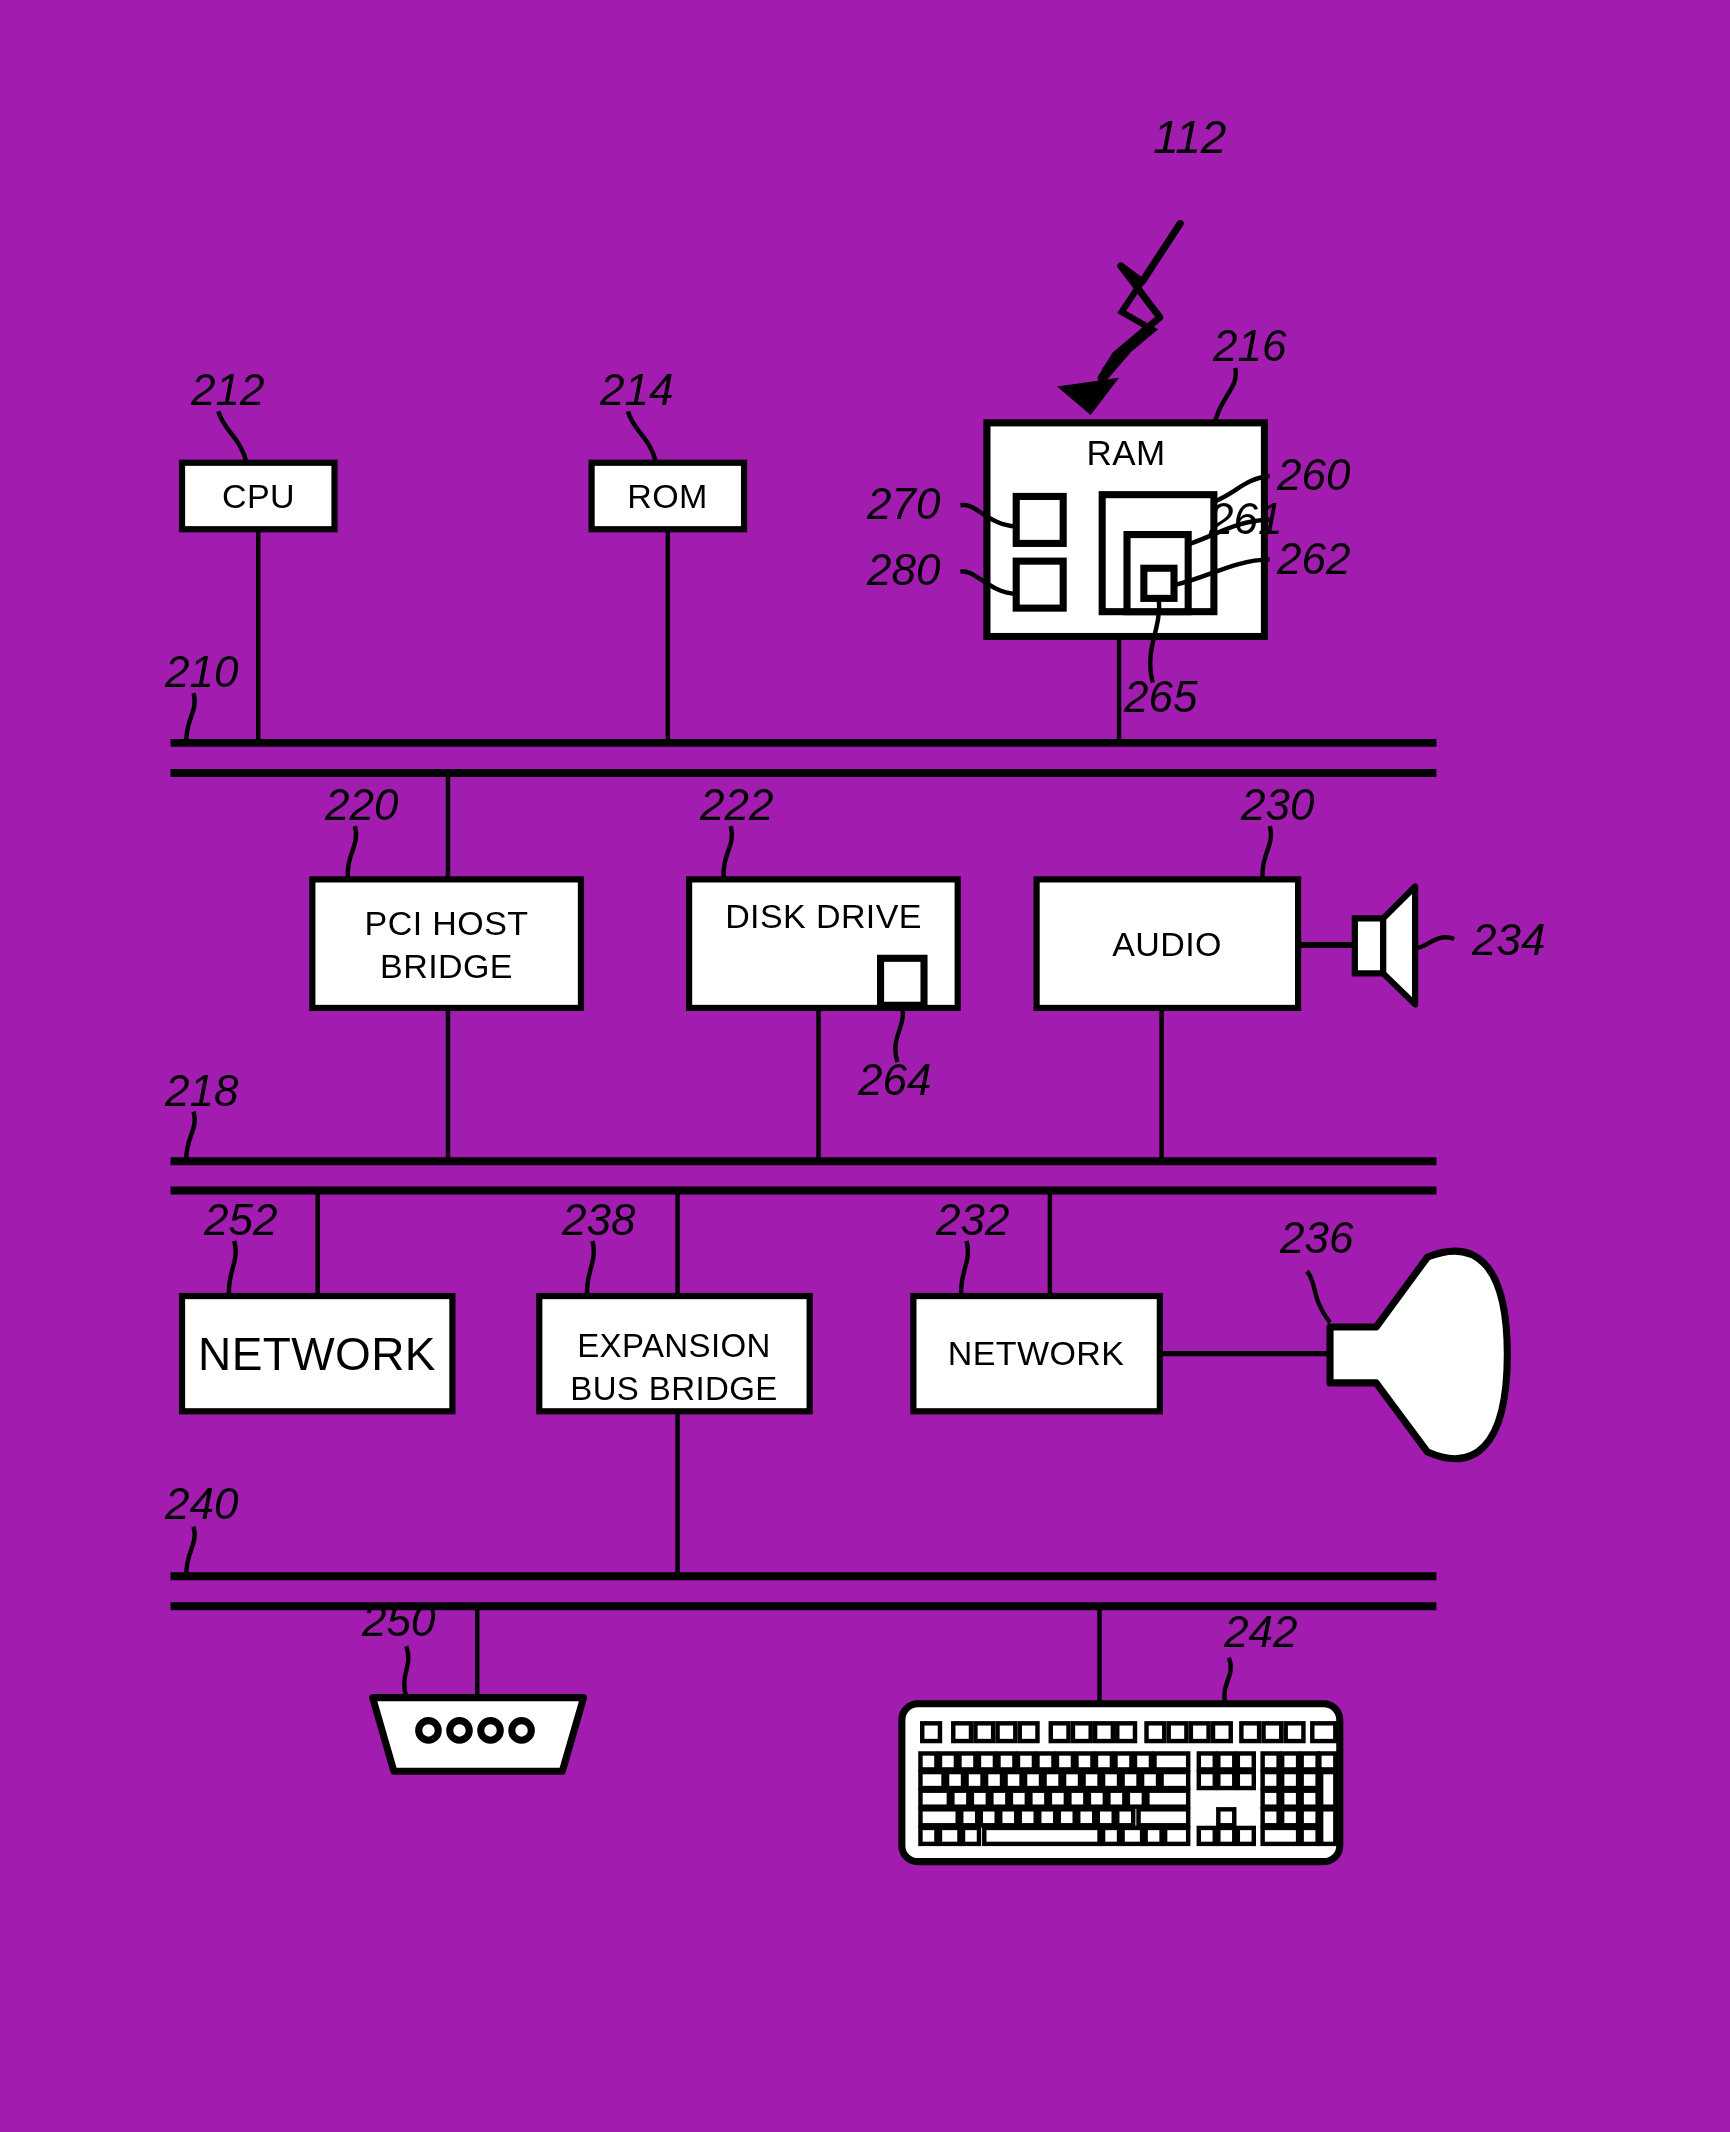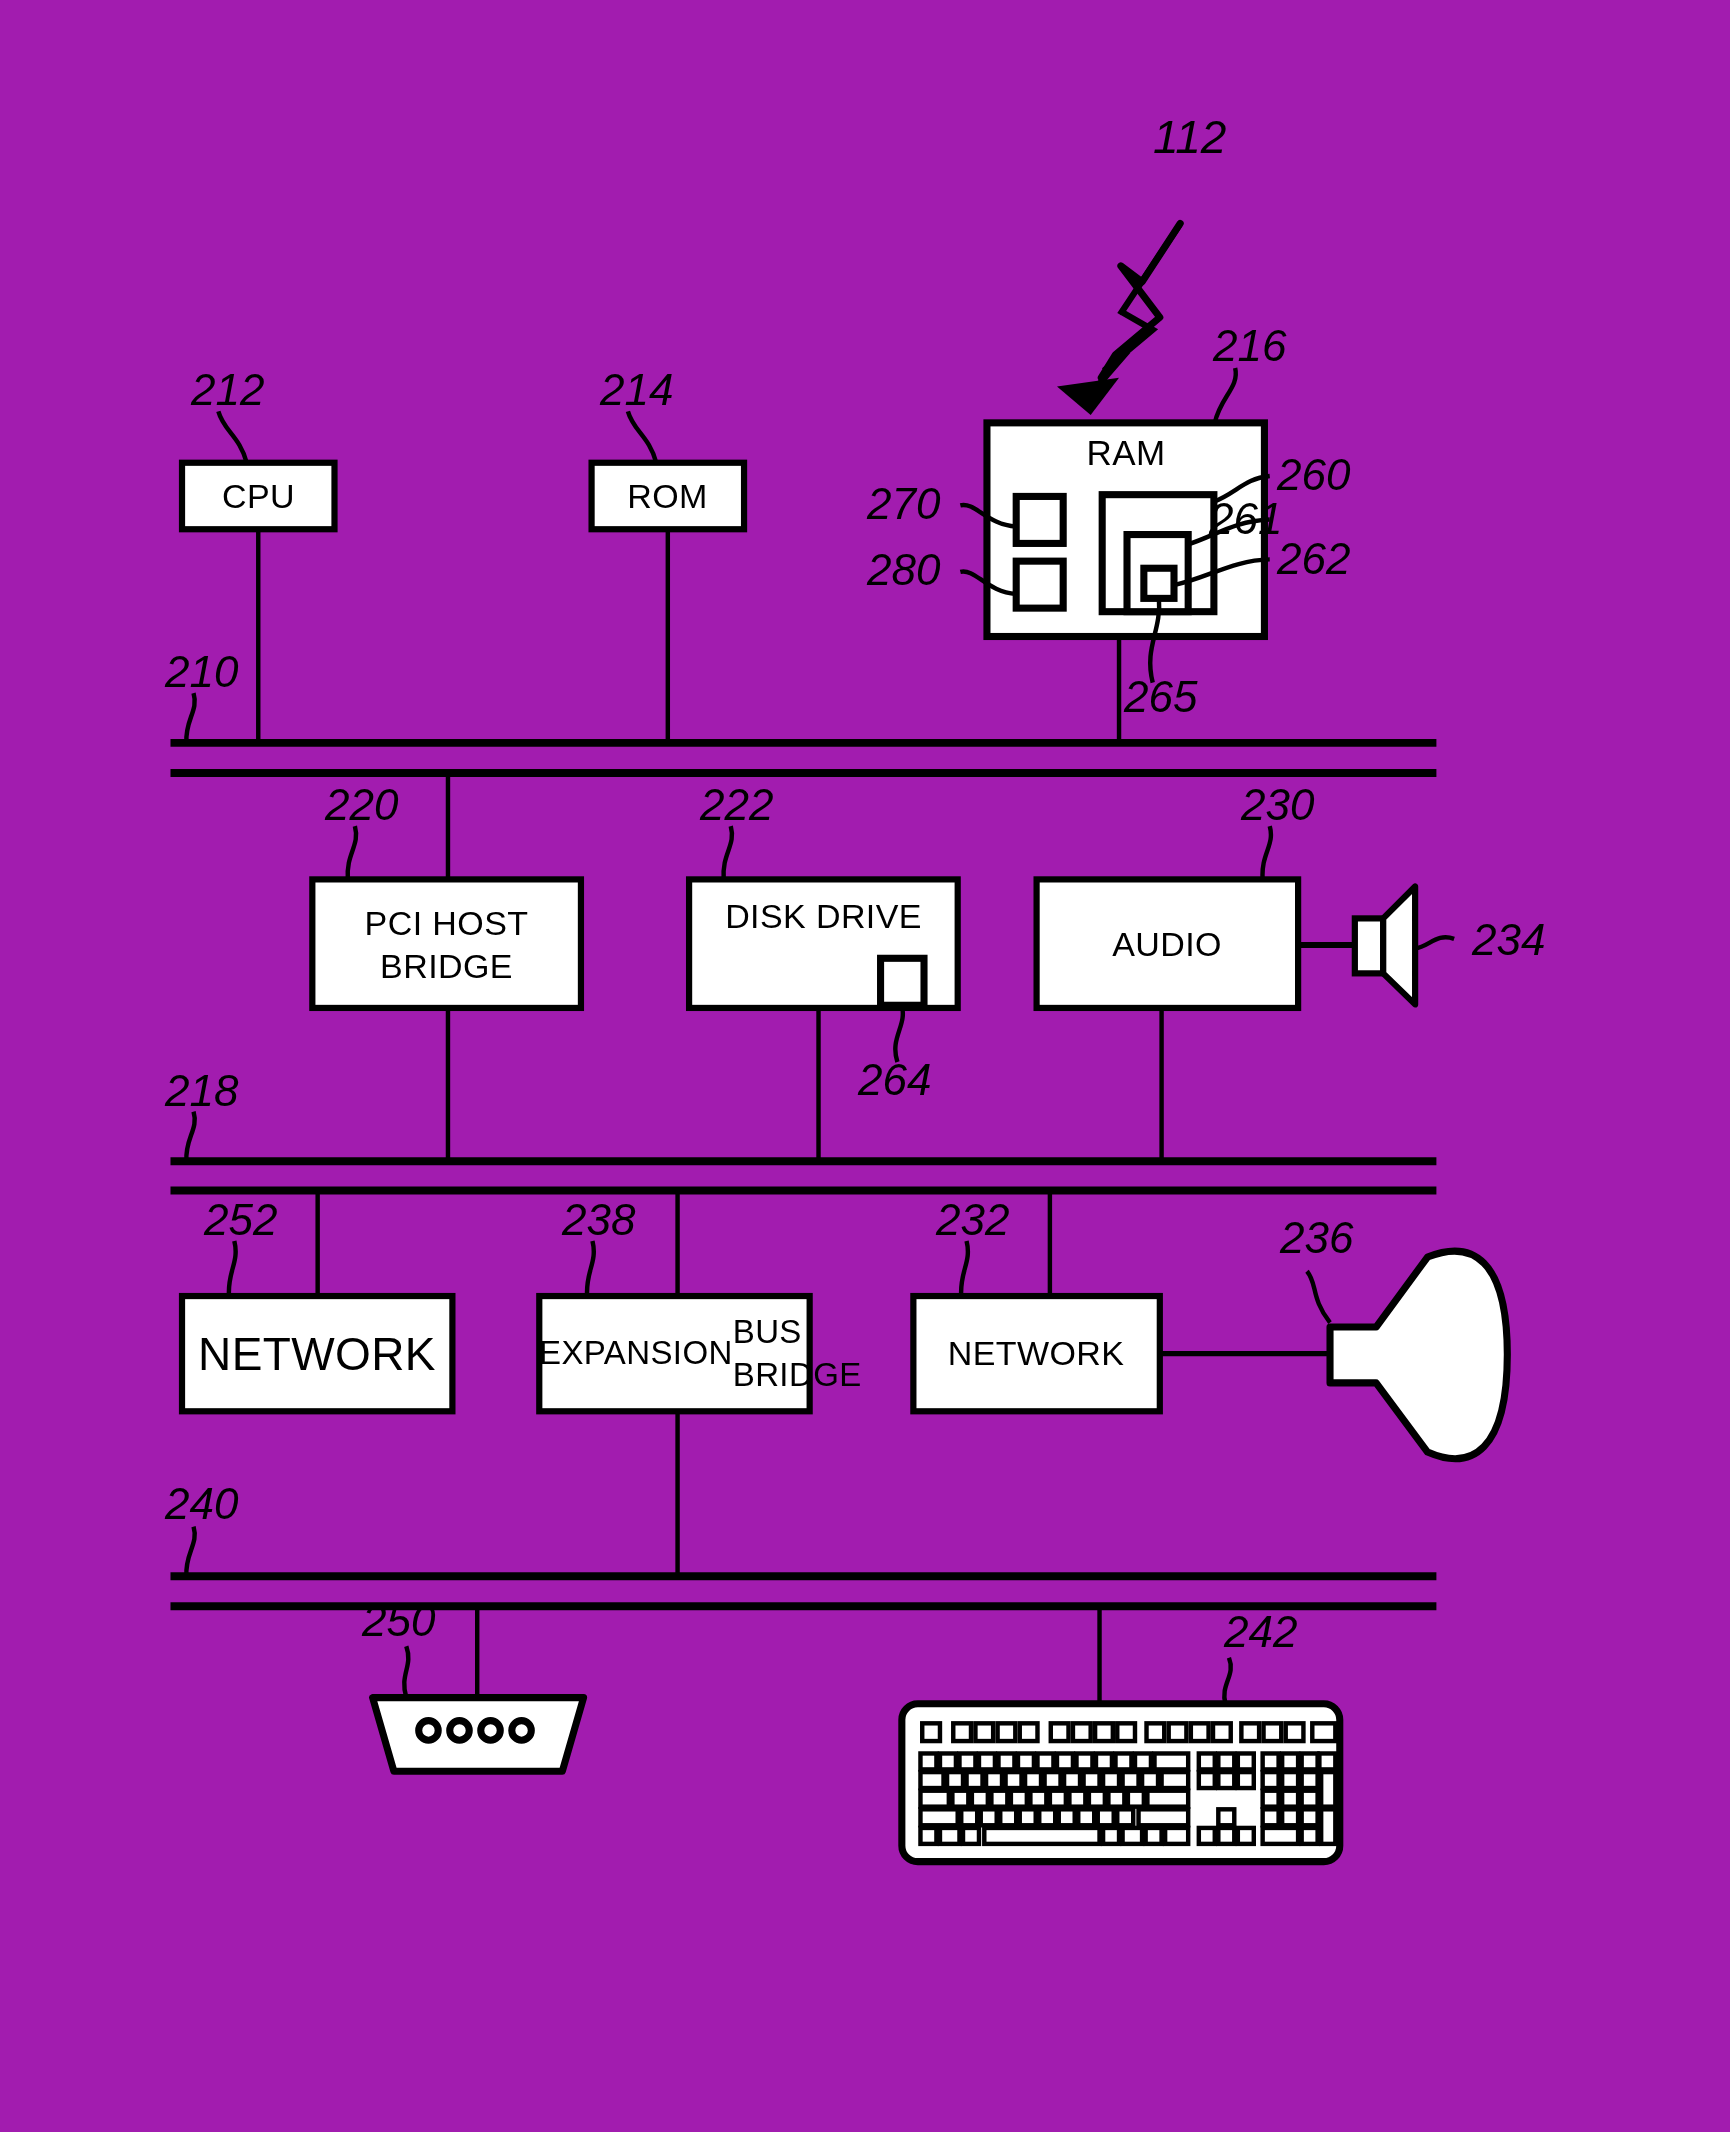--- a/index.html
+++ b/index.html
@@ -340,21 +340,21 @@
   <div class="ref-num" style="position:absolute;left:1241px;top:780px;font-size:44px;">230</div>
   <div class="blk-label" style="position:absolute;left:1036px;top:880px;width:262px;height:129px;display:flex;align-items:center;justify-content:center;font-size:34px;">AUDIO</div>
   <div class="ref-num" style="position:absolute;left:1472px;top:915px;font-size:44px;">234</div>
 
   <div class="ref-num" style="position:absolute;left:165px;top:1066px;font-size:44px;">218</div>
 
   <div class="ref-num" style="position:absolute;left:204px;top:1195px;font-size:44px;">252</div>
   <div class="blk-label" style="position:absolute;left:182px;top:1296px;width:270px;height:115px;display:flex;align-items:center;justify-content:center;font-size:46px;">NETWORK</div>
 
   <div class="ref-num" style="position:absolute;left:562px;top:1195px;font-size:44px;">238</div>
-  <div style="position:absolute;left:539px;top:1296px;width:270px;height:115px;display:flex;flex-direction:row;align-items:center;justify-content:flex-start;line-height:1.3;">
+  <div style="position:absolute;left:539px;top:1296px;width:270px;height:115px;display:flex;flex-direction:column;align-items:center;justify-content:flex-end;line-height:1.3;">
     <span class="blk-label" style="font-size:33px;">EXPANSION</span>
     <span class="blk-label" style="font-size:33px;">BUS BRIDGE</span>
   </div>
 
   <div class="ref-num" style="position:absolute;left:936px;top:1195px;font-size:44px;">232</div>
   <div class="blk-label" style="position:absolute;left:913px;top:1296px;width:246px;height:115px;display:flex;align-items:center;justify-content:center;font-size:34px;">NETWORK</div>
   <div class="ref-num" style="position:absolute;left:1280px;top:1213px;font-size:44px;">236</div>
 
   <div class="ref-num" style="position:absolute;left:165px;top:1479px;font-size:44px;">240</div>
 

